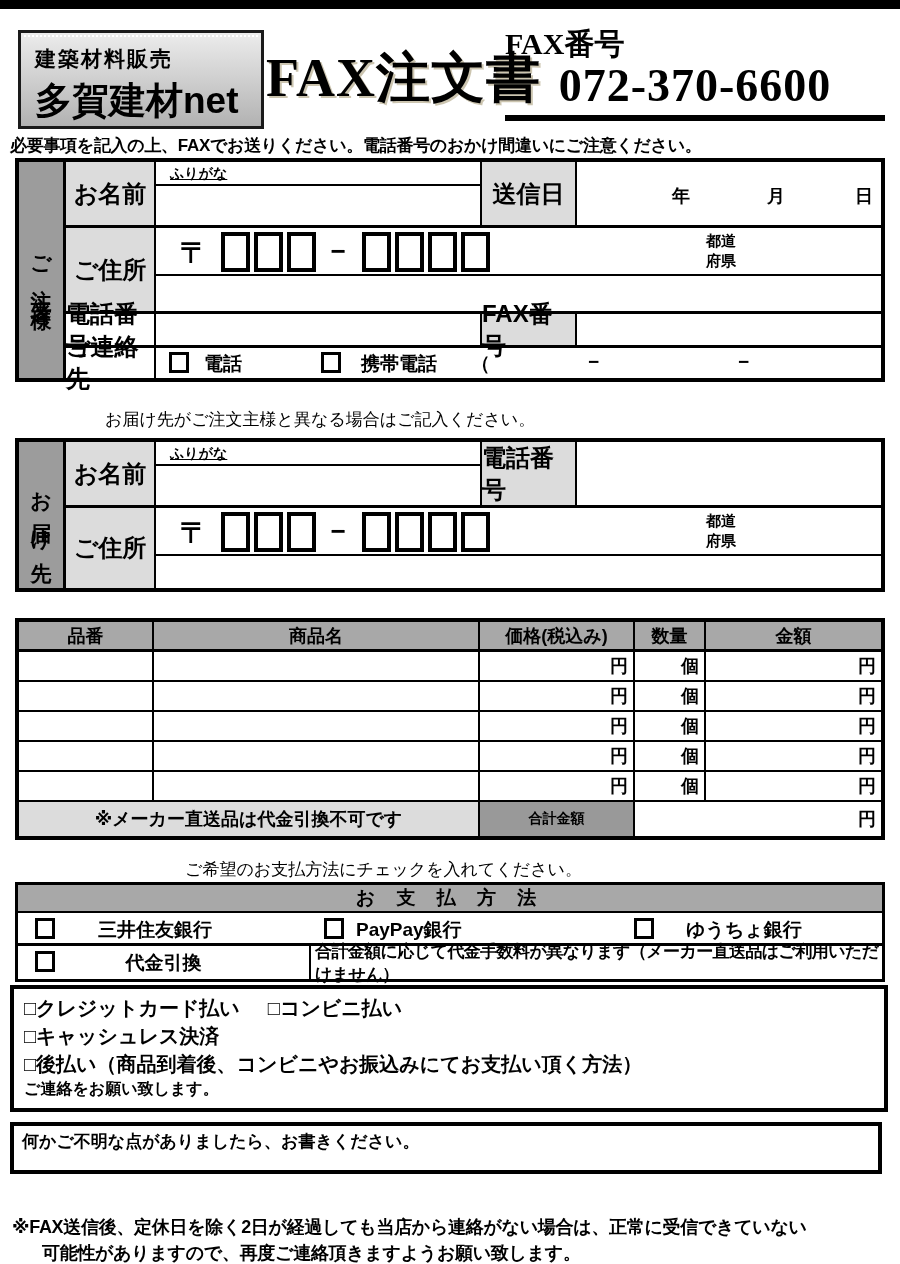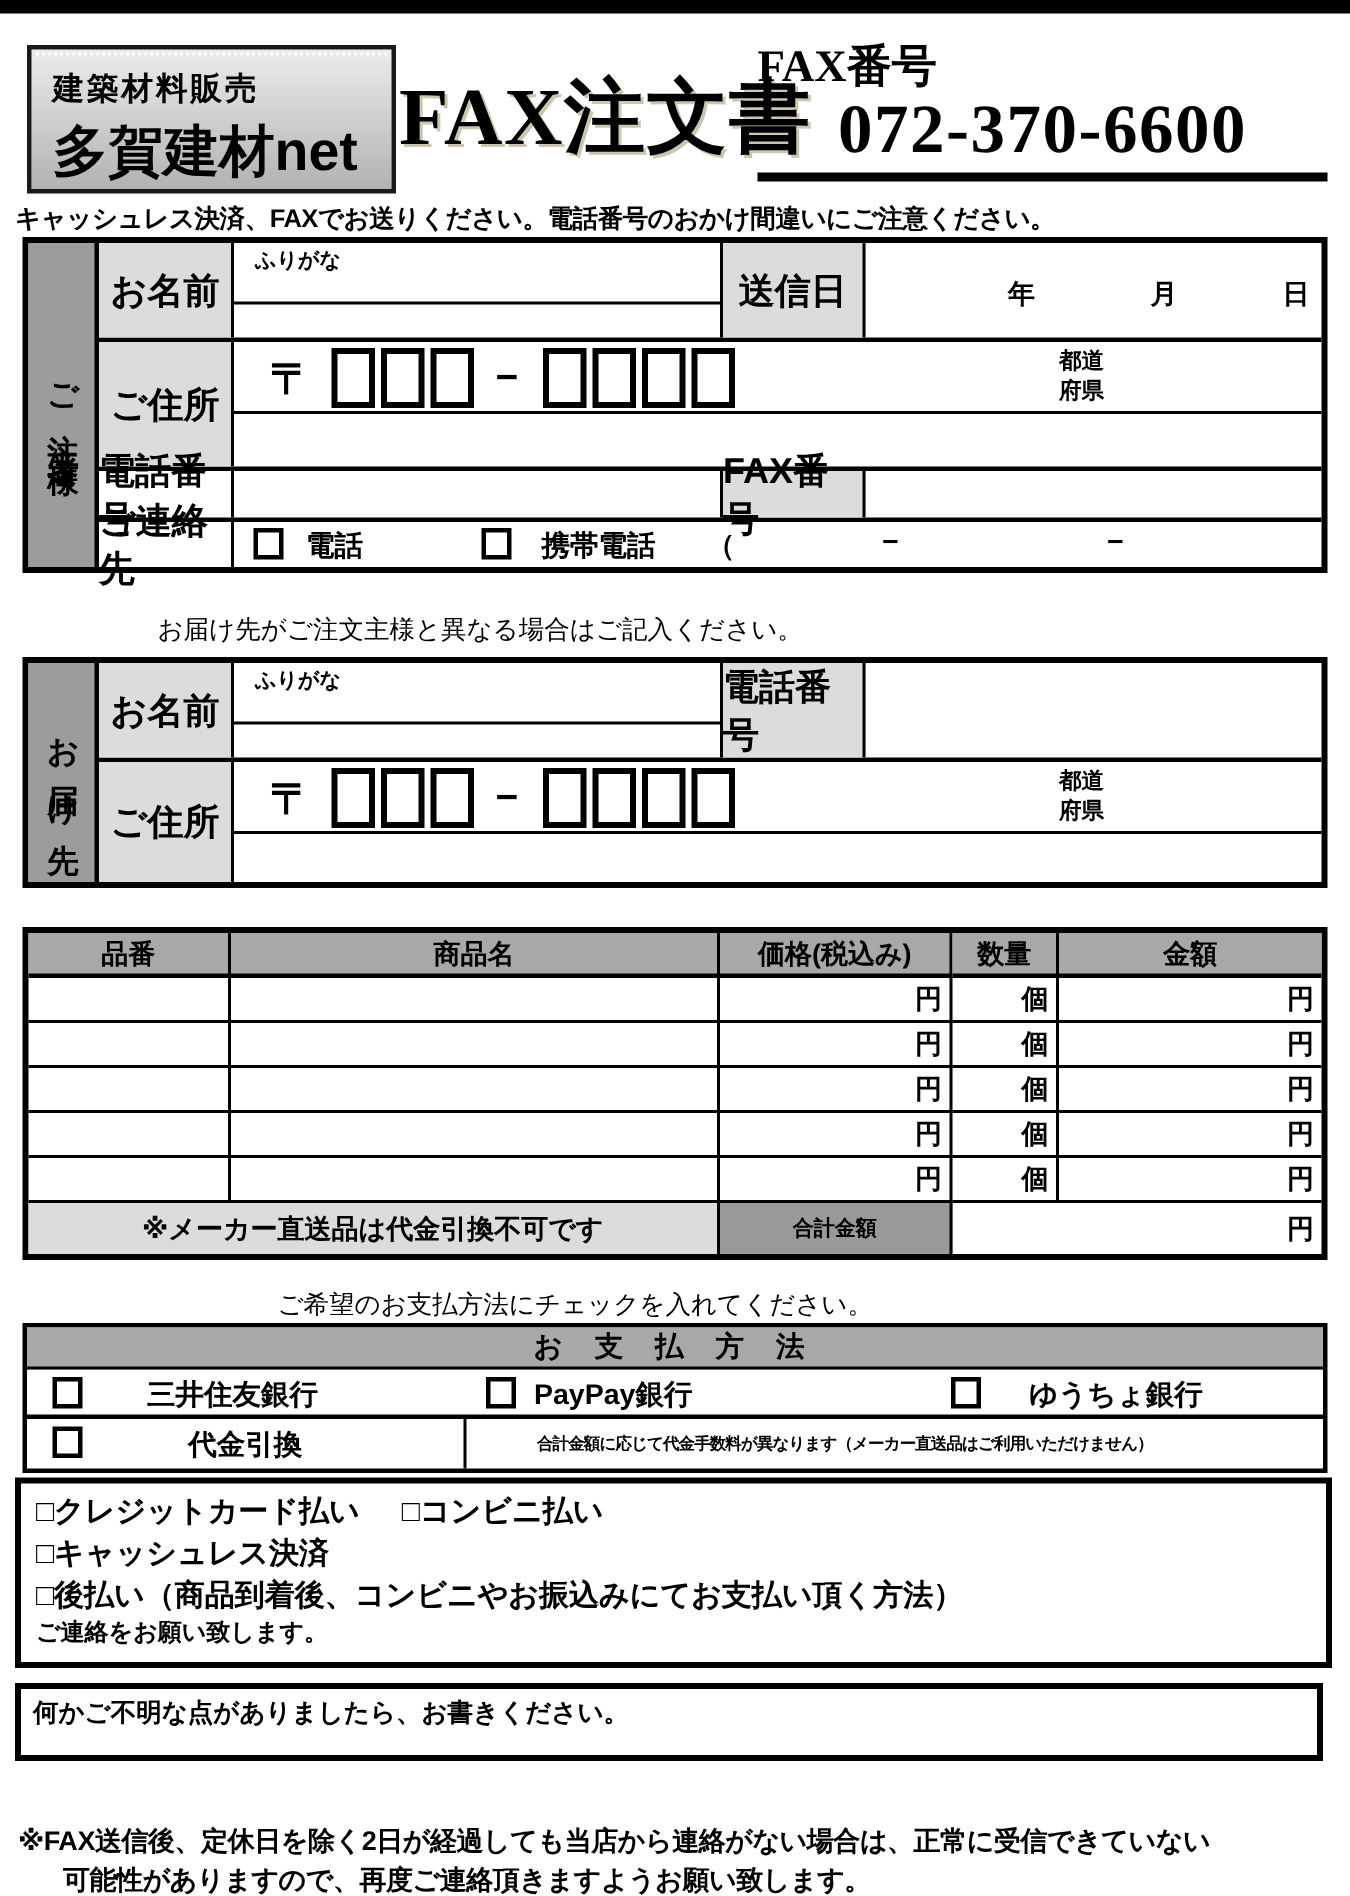--- a/index.html
+++ b/index.html
@@ -35,21 +35,21 @@
   .tbody { flex:1; display:flex; flex-direction:column; }
   .trow { display:flex; border-bottom:3px solid #000; }
   .trow.last { border-bottom:none; }
   .lab { width:90px; flex-shrink:0; display:flex; align-items:center; justify-content:center;
          font-size:24px; font-weight:bold; border-right:2px solid #000; }
   .lab.gray { background:#dcdcdc; }
   .lab.w95 { width:95px; }
 
   .row-name { height:66px; }
   .name-area { width:326px; flex-shrink:0; border-right:2px solid #000; display:flex; flex-direction:column; }
-  .furigana { height:41px; border-bottom:2px solid #000; font-size:14px; font-weight:bold; padding:3px 0 0 14px; }
+  .furigana { height:24px; border-bottom:2px solid #000; font-size:14px; font-weight:bold; padding:3px 0 0 14px;text-decoration:underline; }
   .name-blank { flex:1; }
   .date-area { flex:1; position:relative; font-size:18px; font-weight:bold; }
   .date-area span { position:absolute; top:22px; }
   .pos-year  { left:95px; }
   .pos-month { left:190px; }
   .pos-day   { left:278px; }
   .phone-blank-right { flex:1; }
 
   .row-addr-o { height:86px; }
   .row-addr-d { height:80px; }
@@ -106,21 +106,21 @@
   .pr-l1  { left:80px;  top:4px; }
   .pr-cb2 { left:306px; top:5px; }
   .pr-l2  { left:338px; top:4px; }
   .pr-cb3 { left:616px; top:5px; }
   .pr-l3  { left:668px; top:4px; }
   .pay-row2 { height:33px; display:flex; }
   .cod-cell { width:293px; flex-shrink:0; border-right:2px solid #000; position:relative; }
   .cod-cb { position:absolute; left:17px; top:5px; }
   .cod-label { position:absolute; left:0; right:0; top:4px; text-align:center; font-size:19px; font-weight:bold; }
   .cod-note { flex:1; display:flex; align-items:center; padding-left:4px;
-              font-size:11px; font-weight:bold; letter-spacing:-0.6px;margin-left:43px; }
+              font-size:17px; font-weight:bold; letter-spacing:-0.6px; }
 
   
   .creditbox { position:absolute; left:10px; top:985px; width:878px; height:127px;
                border:4px solid #000; padding:5px 10px; background:#fff; }
   .credit-line { font-size:20px; font-weight:bold; line-height:28px; }
   .credit-gap { margin-left:28px; }
   .credit-small { font-size:16px; font-weight:bold; line-height:21px; }
 
   
   .inquirybox { position:absolute; left:10px; top:1122px; width:872px; height:52px;
@@ -136,21 +136,21 @@
 
   <div class="logo">
     <div class="logo-line1">建築材料販売</div>
     <div class="logo-line2">多賀建材net</div>
   </div>
   <div class="main-title">FAX注文書</div>
   <div class="faxblock">
     <div class="fax-label">FAX番号</div>
     <div class="fax-number">072-370-6600</div>
   </div>
-  <div class="instruction">キャッシュレス決済、FAXでお送りください。電話番号のおかけ間違いにご注意ください。</div>
+  <div class="instruction">必要事項を記入の上、FAXでお送りください。電話番号のおかけ間違いにご注意ください。</div>
 
   <div class="ftable" id="orderer-table" style="top:158px;">
     <div class="vlabel">ご注文者様</div>
     <div class="tbody">
       <div class="trow row-name">
         <div class="lab gray">お名前</div>
         <div class="name-area">
           <div class="furigana">ふりがな</div>
           <div class="name-blank"></div>
         </div>

